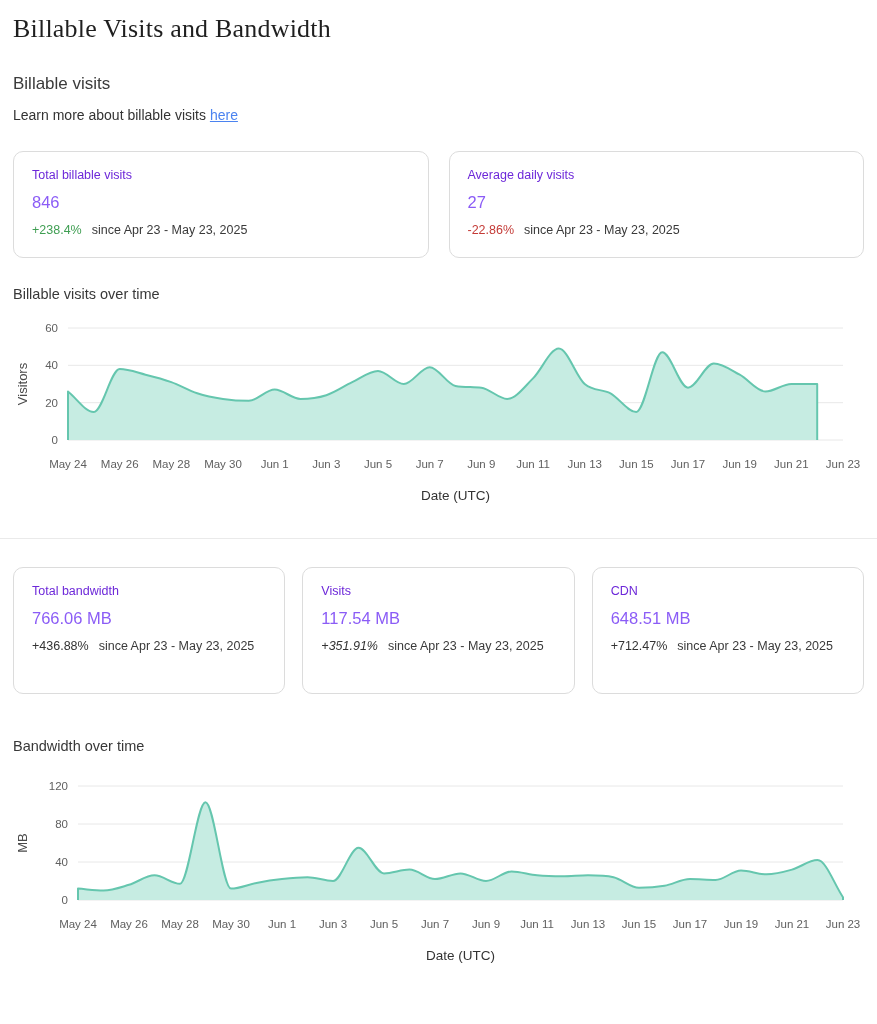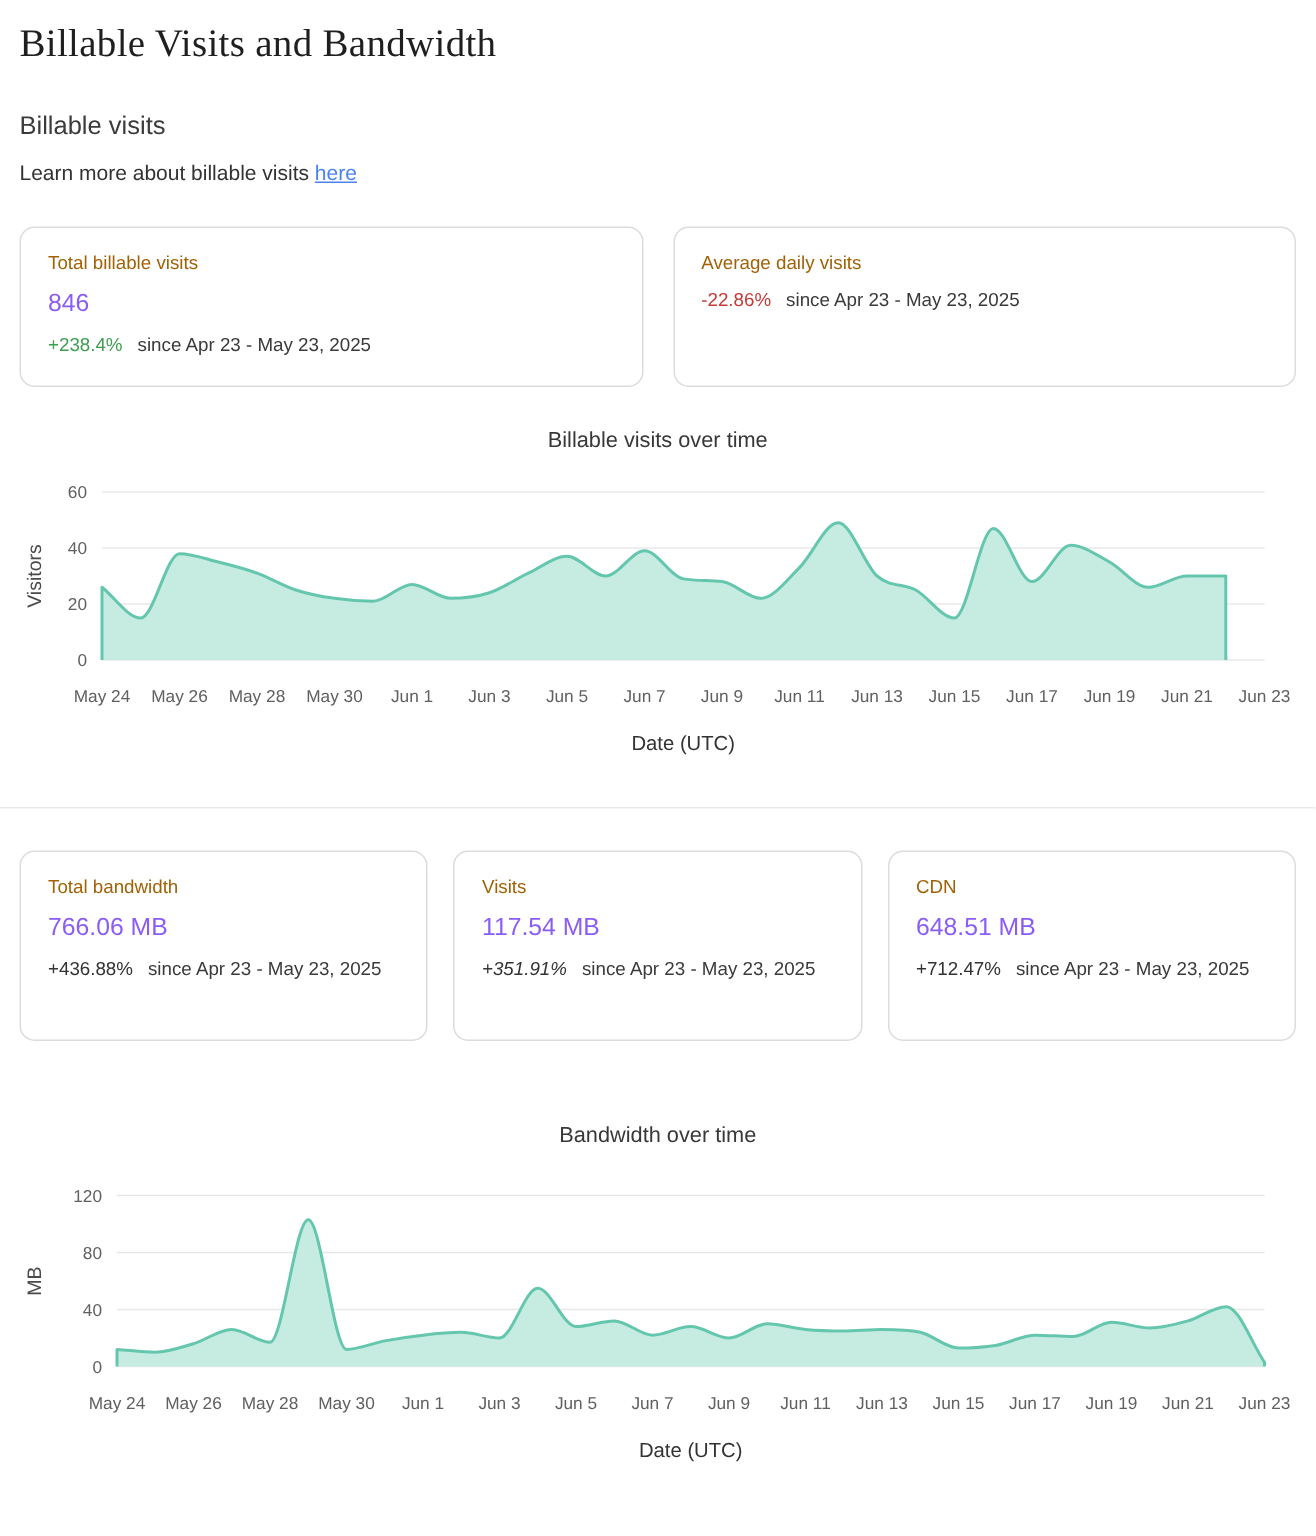--- a/index.html
+++ b/index.html
@@ -20,28 +20,28 @@
   p.learn-more a { color:#4b83f0; text-decoration:underline; cursor:pointer; }
 
   .cards { display:flex; margin-top:28px; }
   .cards.two { gap:20px; }
   .cards.three { gap:17px; }
   .card {
     flex:1; border:1px solid #dcdcdc; border-radius:10px;
     padding:16px 18px 20px; background:#fff; min-width:0;
   }
   .cards.three .card { padding-bottom:40px; }
-  .card-label { font-size:12.5px; color:#a16207; }
+  .card-label { font-size:12.5px; color:#6d28d9; }
   .card-value { font-size:16.5px; color:#8b5cf6; margin-top:11px; }
   .card-delta { font-size:12.5px; margin-top:11px; white-space:nowrap; }
   .card-delta .pct { margin-right:10px; }
   .card-delta .range { color:#3a3a3a; }
 
-  .chart-title { font-size:14.5px; color:#383838; margin-top:28px;text-align:center; }
-  .chart-title.bw { margin-top:55px; }
+  .chart-title { font-size:14.5px; color:#383838; margin-top:28px; }
+  .chart-title.bw { margin-top:44px; }
   svg.chart { display:block; margin-top:14px; overflow:visible; }
   svg .grid { stroke:#e8e8e8; stroke-width:1; }
   svg text.tick { font-family:"Liberation Sans", sans-serif; font-size:11.5px; fill:#606060; }
   svg text.axis-title { font-family:"Liberation Sans", sans-serif; font-size:13px; fill:#4a4a4a; }
   svg text.date-label { font-family:"Liberation Sans", sans-serif; font-size:13.5px; fill:#333; }
 
   .divider { height:1px; background:#eaeaea; margin:26px -13px 0; }
 </style>
 </head>
 <body>
@@ -57,20 +57,21 @@
   <div class="cards two">
     <div class="card">
       <div class="card-label">Total billable visits</div>
       <div class="card-value">846</div>
       <div class="card-delta">
         <span class="pct" style="color: rgb(63, 158, 82);">+238.4%</span><span class="range">since Apr 23 - May 23, 2025</span>
       </div>
     </div>
     <div class="card">
       <div class="card-label">Average daily visits</div>
+      <div class="card-value">27</div>
       <div class="card-delta">
         <span class="pct" style="color: rgb(196, 59, 55);">-22.86%</span><span class="range">since Apr 23 - May 23, 2025</span>
       </div>
     </div>
   </div>
 
   <div class="chart-title">Billable visits over time</div>
 
   <svg id="chart-visits" class="chart" width="851" height="196" viewBox="0 0 851 196" xmlns="http://www.w3.org/2000/svg">
       <g>

